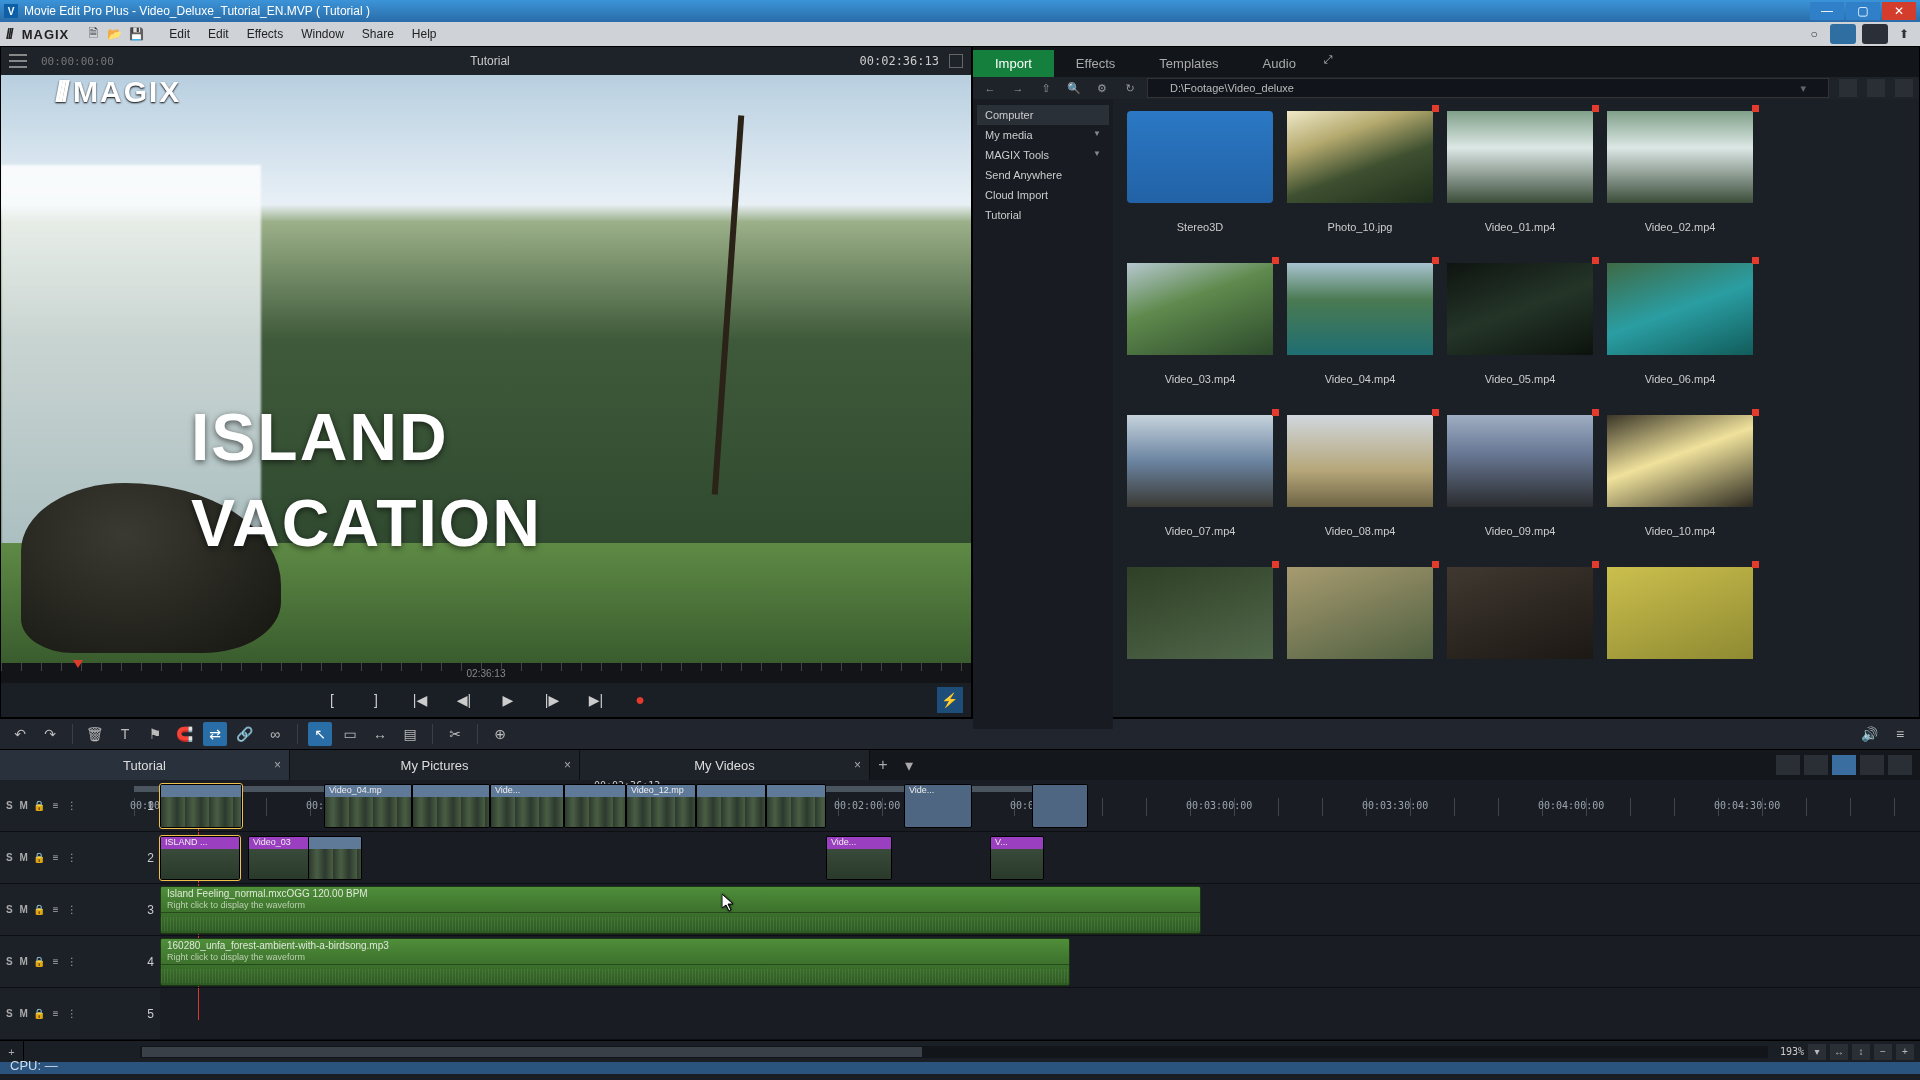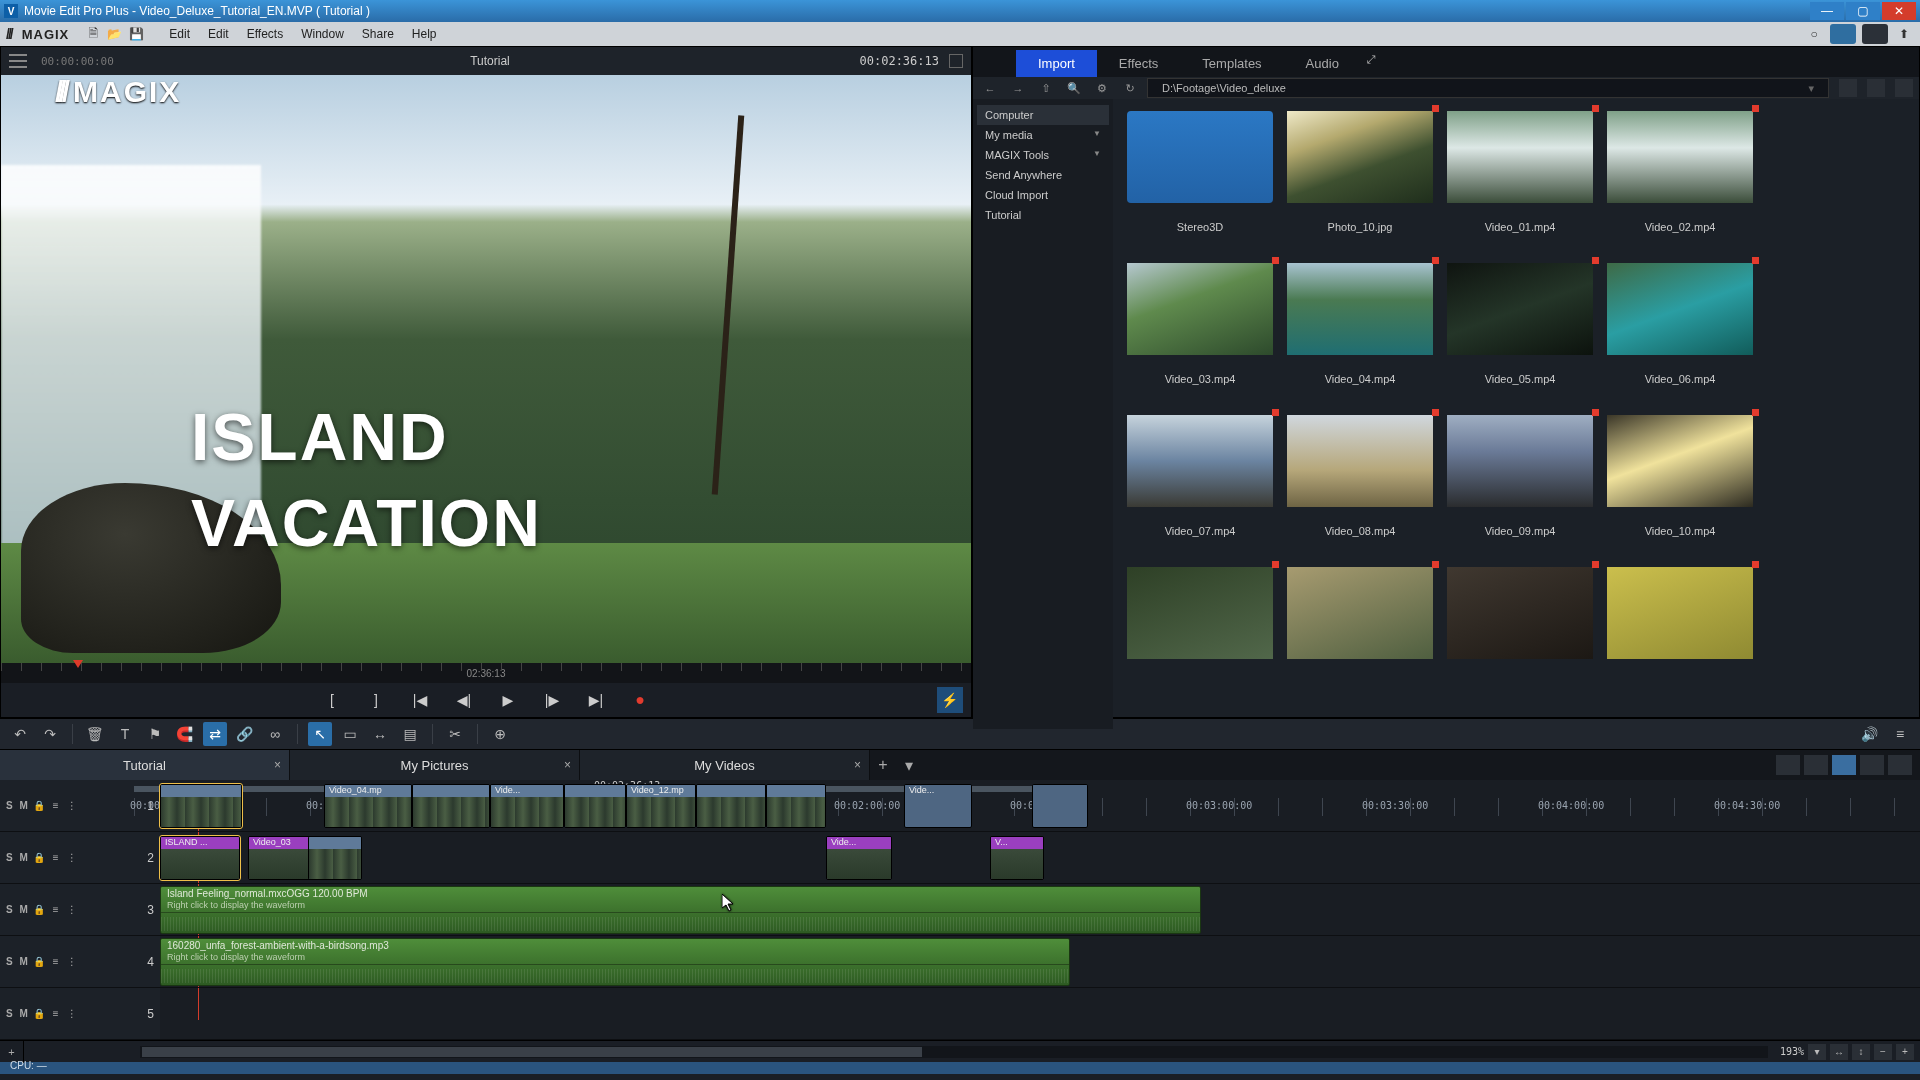--- a/index.html
+++ b/index.html
@@ -49,25 +49,25 @@
 
 .transport { height: 34px; background:#1a1e25; display:flex; align-items:center; justify-content:center; gap:20px; }
 .tbtn { width:24px; height:24px; display:flex; align-items:center; justify-content:center; color:#ccc; cursor:pointer; font-size:14px; }
 .tbtn.rec { color:#e23b2e; font-size:16px; }
 .tbtn.bolt { position:absolute; right:8px; background:#1e4d7a; width:26px; height:26px; color:#7fd0ff; }
 
 
 .media-pane { flex:1; background:#1b2027; display:flex; flex-direction:column; border:1px solid #000; }
 .media-tabs { height:30px; display:flex; align-items:flex-end; background:#12151a; }
 .mtab { padding: 6px 22px; color:#aaa; font-size:13px; cursor:pointer; }
-.mtab.active { background:#1d4ed8; color:#fff;margin-left:43px; }
+.mtab.active { background:#15803d; color:#fff; }
 .mtab-expand { margin-left:auto; width:18px; height:18px; margin:6px; }
 .media-toolbar { height:28px; background:#1e232a; display:flex; align-items:center; padding:0 6px; gap:6px; }
 .navico { width:22px; height:22px; display:flex; align-items:center; justify-content:center; color:#999; cursor:pointer; }
-.path-field { flex:1; height:20px; background:#11141a; border:1px solid #333; padding:0 14px; color:#bbb; font-size:11px; display:flex; align-items:center; }
+.path-field { flex:1; height:20px; background:#11141a; border:1px solid #333; padding:0 22px; color:#bbb; font-size:11px; display:flex; align-items:center; }
 .layout-ico { width:18px; height:18px; background:#2a2f36; margin-left:4px; }
 
 .media-body { flex:1; display:flex; }
 .media-tree { width:140px; background:#181c22; padding:6px 4px; }
 .tree-item { padding:4px 8px; color:#ccc; font-size:11px; cursor:pointer; display:flex; justify-content:space-between; }
 .tree-item.sel { background:#2a3038; }
 .tree-caret { color:#888; font-size:8px; }
 
 .media-grid { flex:1; padding:12px 8px; display:grid; grid-template-columns: repeat(4, 158px); grid-auto-rows: 150px; gap: 2px 2px; align-content:start; overflow:hidden; }
 .media-item { display:flex; flex-direction:column; align-items:center; position:relative; }
@@ -151,21 +151,21 @@
 
 .tl-bottom { height:22px; background:#1a1e25; display:flex; align-items:center; border-top:1px solid #000; }
 .addtrack { width:24px; height:22px; display:flex; align-items:center; justify-content:center; color:#aaa; border-right:1px solid #000; }
 .hscroll { flex:1; height:12px; background:#12151a; margin:0 6px; position:relative; }
 .hscroll .thumb { position:absolute; left:2px; top:1px; height:10px; width:780px; background:#3a4048; }
 .zoom-controls { display:flex; align-items:center; gap:4px; padding:0 6px; }
 .zoomval { font-family:monospace; font-size:10px; color:#ccc; }
 .zbtn { width:18px; height:16px; background:#2a2f36; display:flex; align-items:center; justify-content:center; color:#bbb; font-size:10px; }
 
 
-.statusbar { height:18px; background:#2a547e; color:#d0dce8; font-size:10px; display:flex; align-items:center; padding:0 10px; }
+.statusbar { height:18px; background:#2a547e; color:#d0dce8; font-size:13px; display:flex; align-items:center; padding:0 10px; }
 
 
 .brand-overlay { position:absolute; left:54px; top:28px; color:#fff; font-weight:900; font-size:30px; letter-spacing:2px; display:flex; align-items:center; gap:8px; text-shadow:0 1px 2px #000; z-index:5; }
 .brand-overlay .sl { font-size:30px; letter-spacing:-5px; }
 .cursor-arrow { position:absolute; width:12px; height:18px; pointer-events:none; z-index:100; }
 .cursor-arrow svg { filter: drop-shadow(0 0 1px #000); }
 </style>
 </head>
 <body>
 

